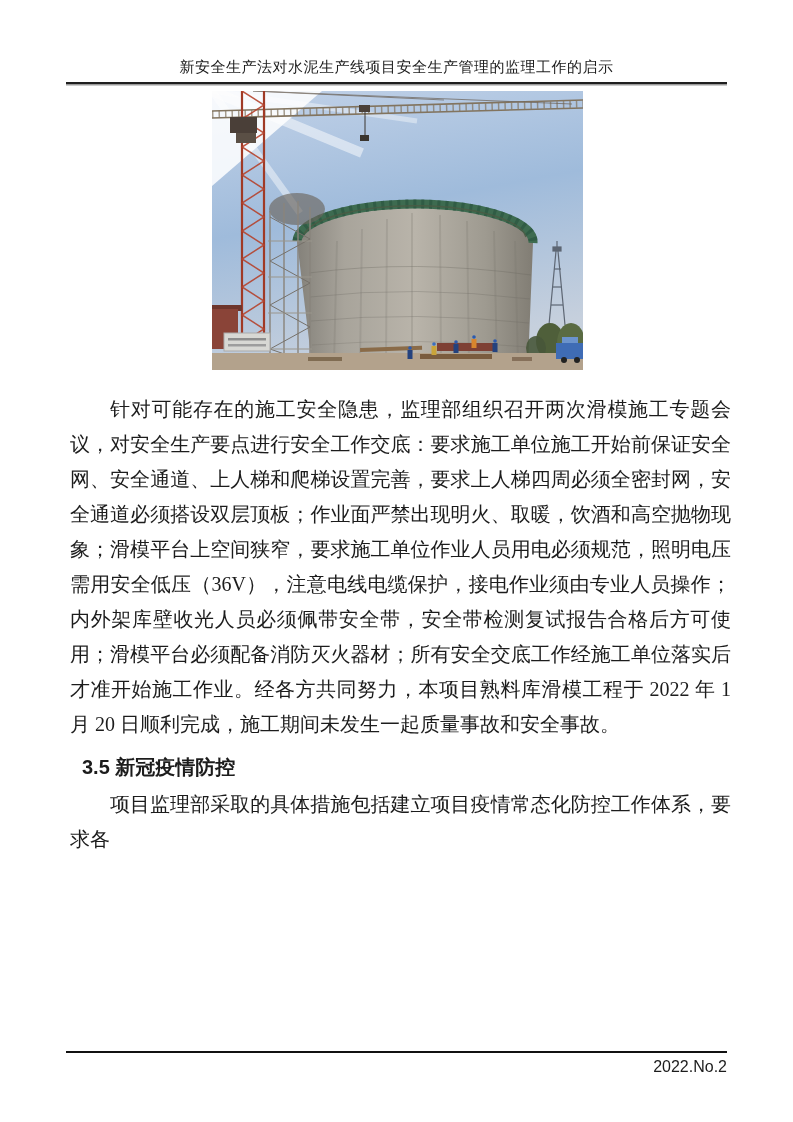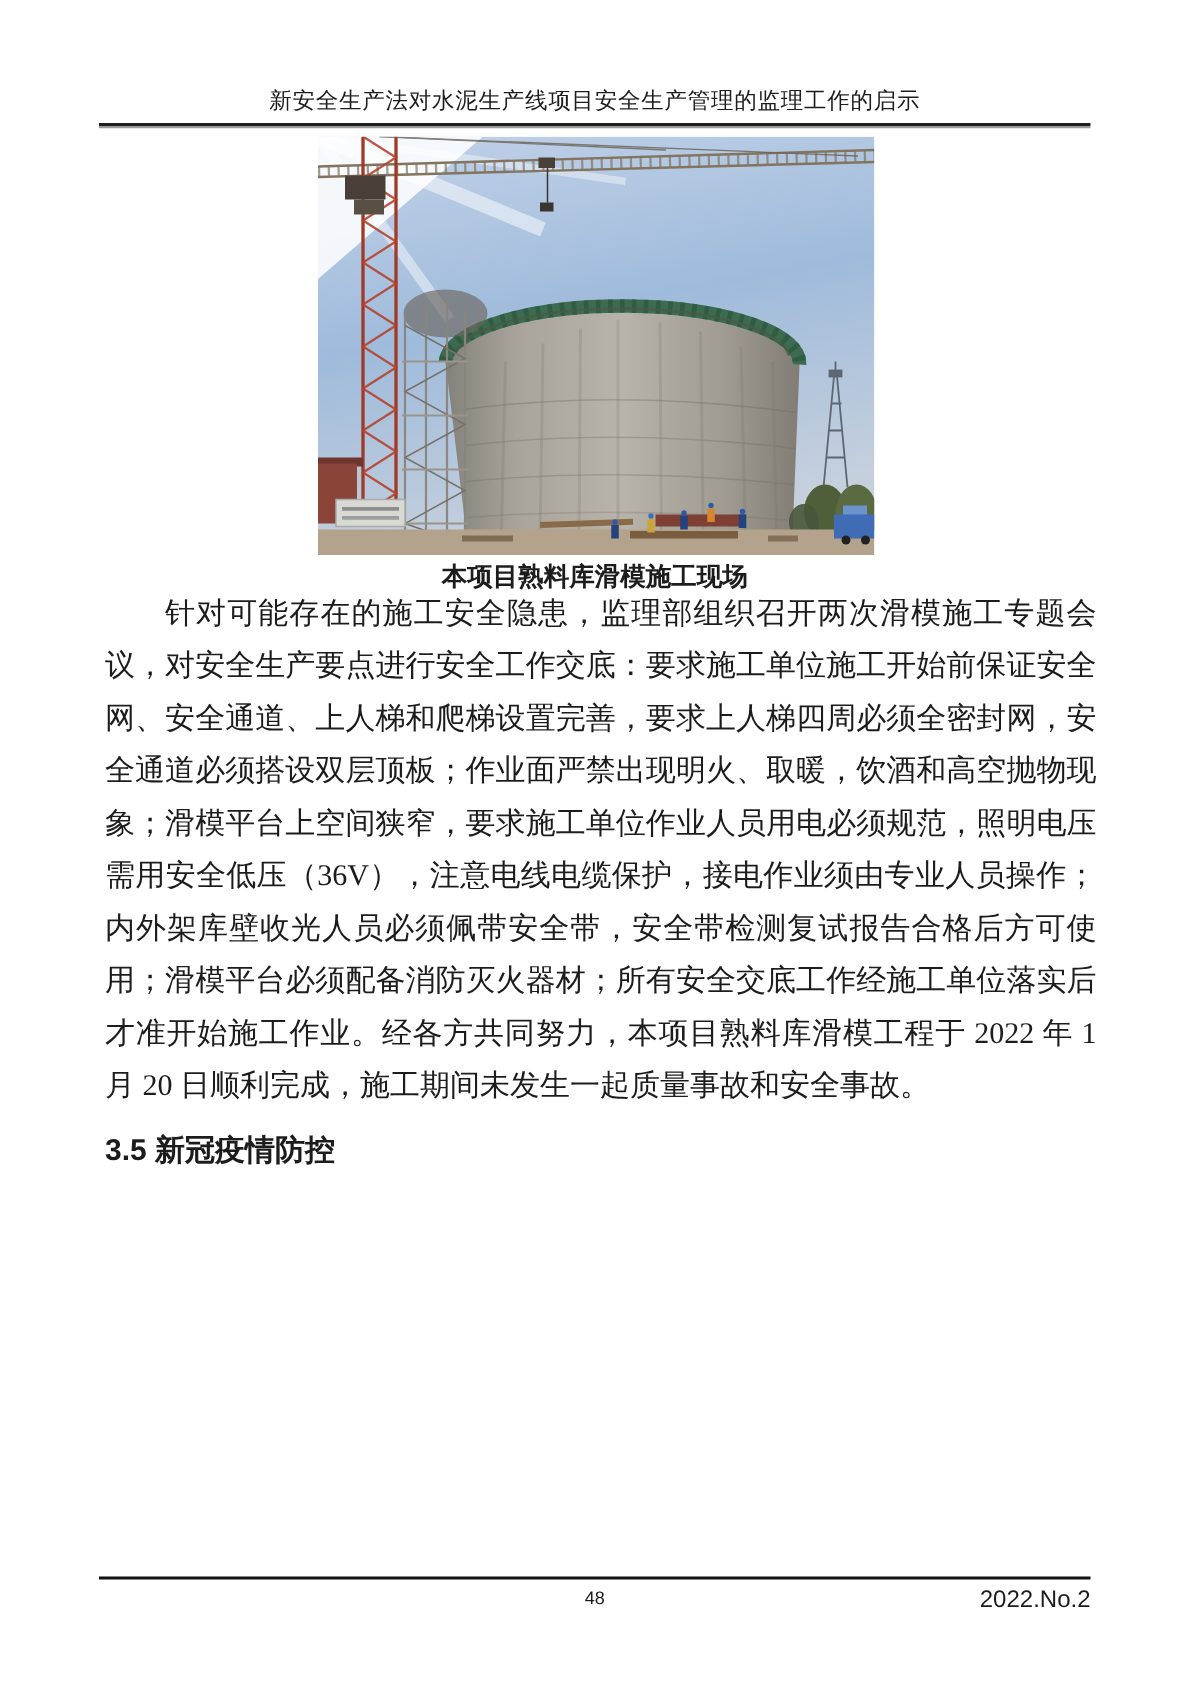--- a/index.html
+++ b/index.html
@@ -25,21 +25,21 @@
     position:absolute;top:373px;left:0;width:793px;text-align:center;
     font-family:"Liberation Sans","DejaVu Sans",sans-serif;
     font-weight:bold;font-size:17px;
   }
   .content{
     position:absolute;left:70px;top:392px;width:661px;
     font-size:20px;line-height:35px;text-align:justify;text-justify:inter-ideograph;
   }
   .content p{margin:0;text-indent:2em;}
   .section-heading{
-    margin:8px 0 2px 0;font-size:20px;line-height:35px;font-weight:bold;
+    margin:8px 0 2px 12px;font-size:20px;line-height:35px;font-weight:bold;
     font-family:"Liberation Sans","DejaVu Sans",sans-serif;
   }
   .footer-rule{
     position:absolute;top:1051px;left:66px;width:661px;height:0;
     border-top:2.5px solid #111111;
   }
   .footer-page{
     position:absolute;top:1058px;left:0;width:793px;text-align:center;
     font-family:"Liberation Sans","DejaVu Sans",sans-serif;font-size:12px;
   }
@@ -206,24 +206,23 @@
 
       <g>
         <rect x="350" y="246" width="16" height="9" fill="#6b93cc"></rect>
         <rect x="344" y="252" width="27" height="16" fill="#3f6cb5"></rect>
         <circle cx="352" cy="269" r="3" fill="#222222"></circle>
         <circle cx="365" cy="269" r="3" fill="#222222"></circle>
       </g>
     </svg>
   </figure>
 
-  <div class="caption">本项目熟料库滑模施工现场</div>
 
   <div class="content">
     <p>针对可能存在的施工安全隐患，监理部组织召开两次滑模施工专题会议，对安全生产要点进行安全工作交底：要求施工单位施工开始前保证安全网、安全通道、上人梯和爬梯设置完善，要求上人梯四周必须全密封网，安全通道必须搭设双层顶板；作业面严禁出现明火、取暖，饮酒和高空抛物现象；滑模平台上空间狭窄，要求施工单位作业人员用电必须规范，照明电压需用安全低压（36V），注意电线电缆保护，接电作业须由专业人员操作；内外架库壁收光人员必须佩带安全带，安全带检测复试报告合格后方可使用；滑模平台必须配备消防灭火器材；所有安全交底工作经施工单位落实后才准开始施工作业。经各方共同努力，本项目熟料库滑模工程于 2022 年 1 月 20 日顺利完成，施工期间未发生一起质量事故和安全事故。</p>
     <h3 class="section-heading">3.5 新冠疫情防控</h3>
+    <p>项目监理部采取的具体措施包括建立项目疫情常态化防控工作体系，要求各</p>
   </div>
 
   <div class="footer-rule"></div>
-  <div class="footer-page">48</div>
   <div class="footer-issue">2022.No.2</div>
 
 </div>
 
 </body></html>

